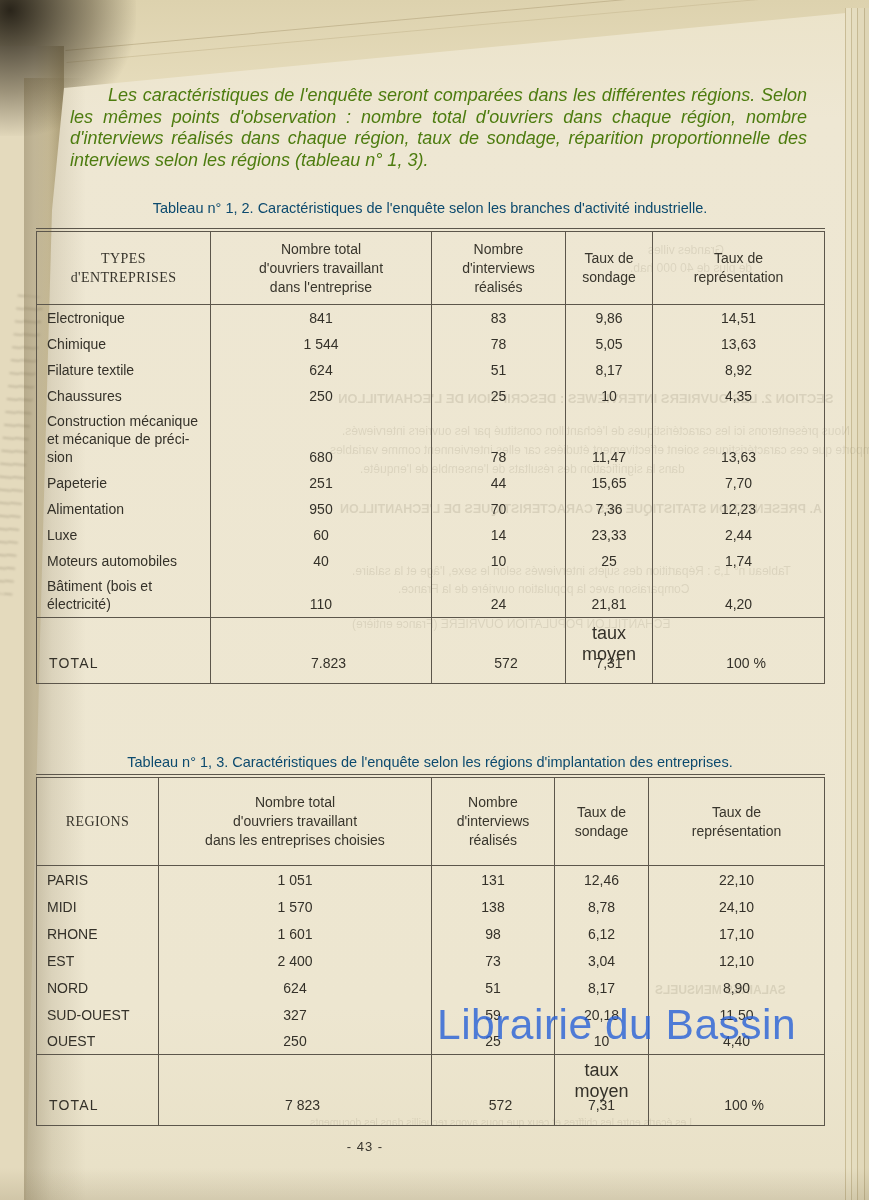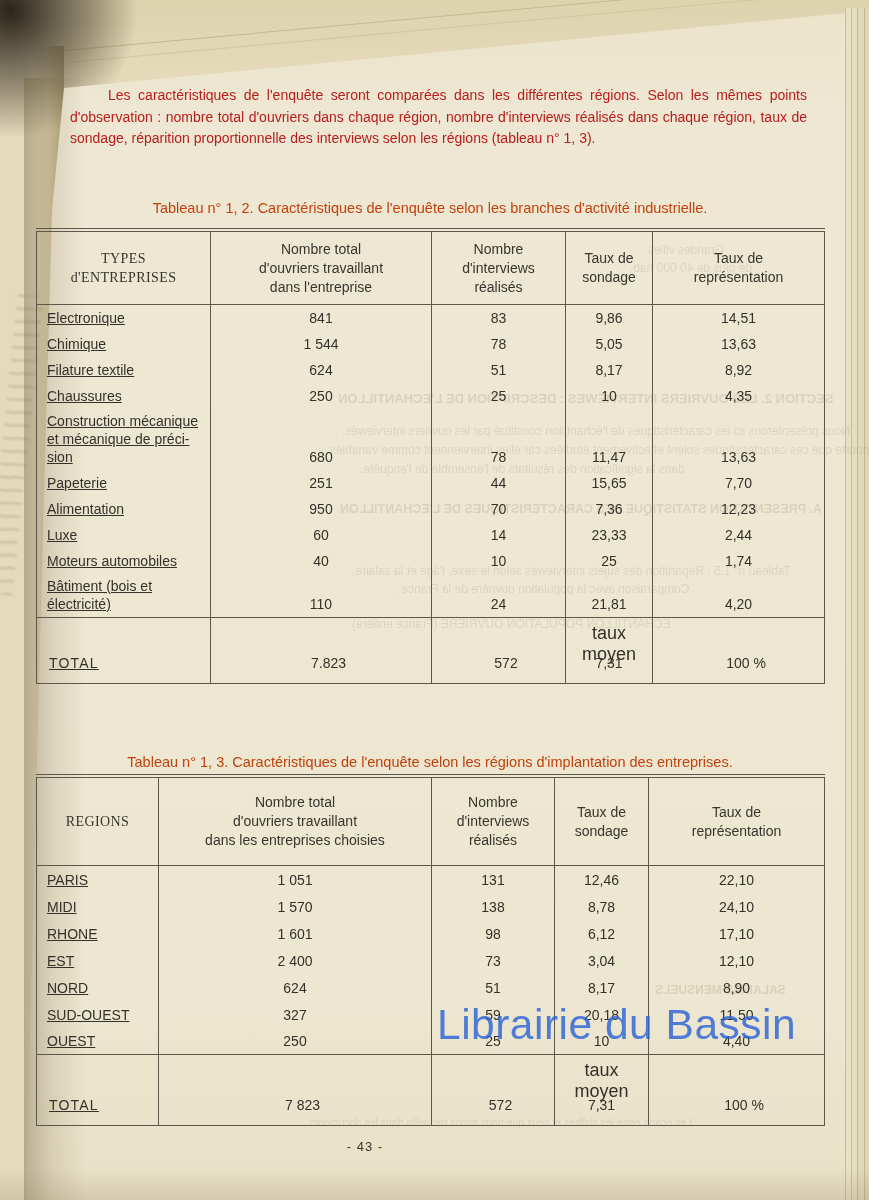--- a/index.html
+++ b/index.html
@@ -28,37 +28,37 @@
     background:linear-gradient(90deg,rgba(108,93,58,.38),rgba(108,93,58,.14) 45%,transparent);}
   .right-edges{position:absolute;left:845px;top:8px;width:24px;height:1192px;
     background:linear-gradient(90deg,#c9bc96 0 1px,#e8e0c4 1px 6px,#c9bc96 6px 7px,
       #e5ddc0 7px 12px,#c6b993 12px 13px,#e2d9ba 13px 19px,#c2b58f 19px 20px,#ded5b5 20px 24px);}
   .bottom-shade{position:absolute;left:0;top:1168px;width:869px;height:32px;
     background:linear-gradient(180deg,transparent,rgba(120,105,70,.18));}
 
   
   .content{position:absolute;inset:0;z-index:2;color:#39362e;}
   .intro{position:absolute;left:70px;top:85px;width:737px;}
-  .intro p{margin:0 0 11px;font-size:14px;line-height:21.5px;text-align:justify;
-    text-indent:38px;color:#b91c1c;}
+  .intro p{margin:0 0 11px;font-size:18px;line-height:21.5px;text-align:justify;
+    text-indent:38px;color:#4d7c0f;font-style:italic;}
   .caption{position:absolute;left:36px;width:788px;text-align:center;
-    font-size:14.5px;color:#c2410c;}
+    font-size:14.5px;color:#0c4a6e;}
   #cap1{top:200px;} #cap2{top:754px;}
 
   .tblwrap{position:absolute;left:36px;border-top:1px solid #5c564b;padding-top:2px;}
   #t1{top:228px;} #t2{top:774px;}
   table{border-collapse:collapse;table-layout:fixed;width:788px;
     border:1px solid #5c564b;color:#343129;background:transparent;}
   th{font-weight:normal;font-size:14px;line-height:19px;text-align:center;
     vertical-align:middle;white-space:pre-line;border-left:1px solid #5c564b;
     border-bottom:1px solid #5c564b;color:#38352c;}
   th:first-child{border-left:none;letter-spacing:.4px;font-family:Liberation Serif, serif;}
   #t1 thead tr{height:73px;} #t2 thead tr{height:88px;}
   td{border-left:1px solid #5c564b;font-size:14px;vertical-align:bottom;}
-  td:first-child{border-left:none;text-decoration:underline;}
+  td:first-child{border-left:none;}
   .td-label{padding:3px 6px 4px 10px;line-height:18px;white-space:pre-line;}
   .td-num{text-align:center;padding-bottom:4px;line-height:18px;}
   #t1-body tr.single{height:26px;} #t2-body tr{height:27px;}
   tfoot td{border-top:1px solid #5c564b;}
   #t1 tfoot tr{height:66px;} #t2 tfoot tr{height:71px;}
   .foot-label{padding:0 0 12px 12px;letter-spacing:1.2px;vertical-align:bottom;}
   .foot-num{text-align:center;vertical-align:bottom;padding-bottom:12px;padding-left:16px;}
   .foot-sondage{position:relative;text-align:center;vertical-align:bottom;padding-bottom:12px;}
   .taux-note{position:absolute;top:5px;left:0;right:0;text-align:center;font-size:18px;}
 

